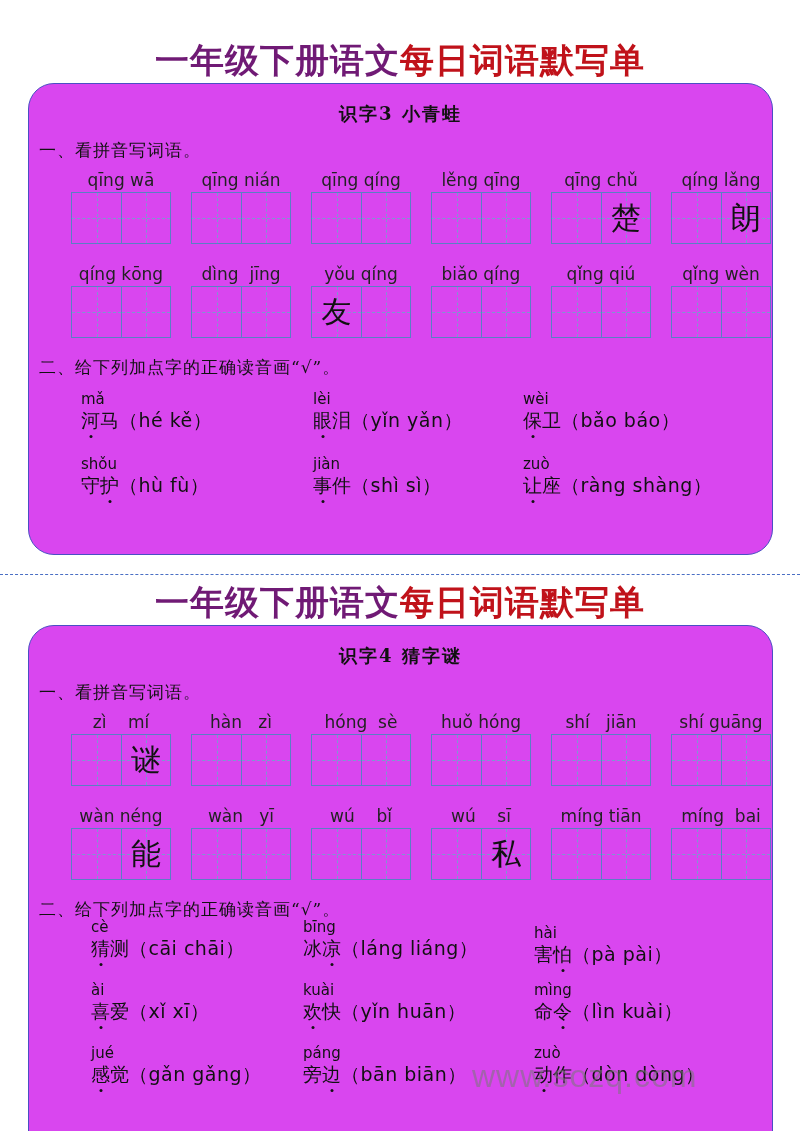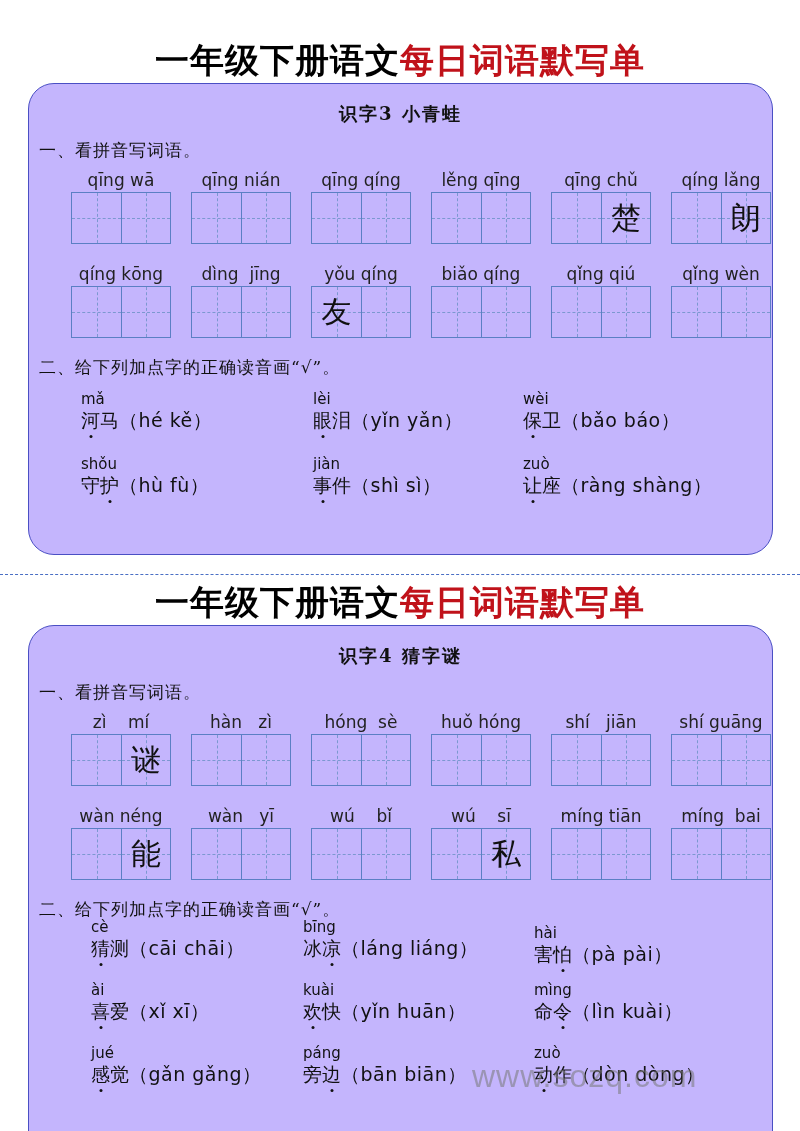--- a/index.html
+++ b/index.html
@@ -3,26 +3,26 @@
 <meta charset="utf-8">
 <style>
   * { box-sizing: border-box; margin: 0; padding: 0; }
   html, body { width: 800px; height: 1131px; background: #ffffff; overflow: hidden; }
   body { position: relative; font-family: "DejaVu Sans", sans-serif; color: #111; }
 
   .sheet-title {
     position: absolute; left: 0; width: 800px; text-align: center;
     font-family: "DejaVu Serif", serif; font-weight: bold; font-size: 34px; letter-spacing: 1px;
   }
-  .sheet-title .black { color: #000000; }
+  .sheet-title .black { color: #701a75; }
   .sheet-title .red { color: #c0121a; }
 
   .card {
     position: absolute; left: 28px; width: 745px;
-    border: 1.6px solid #4a4fc4; border-radius: 26px; background: #c4b5fd;
+    border: 1.6px solid #4a4fc4; border-radius: 26px; background: #d946ef;
   }
   .lesson-title {
     position: absolute; left: 0; width: 100%; text-align: center;
     font-family: "DejaVu Serif", serif; font-weight: bold; font-size: 18px; letter-spacing: 2px;
   }
   .section-label {
     position: absolute; left: 10px;
     font-family: "DejaVu Serif", serif; font-size: 17px; letter-spacing: 1px;
   }
 

